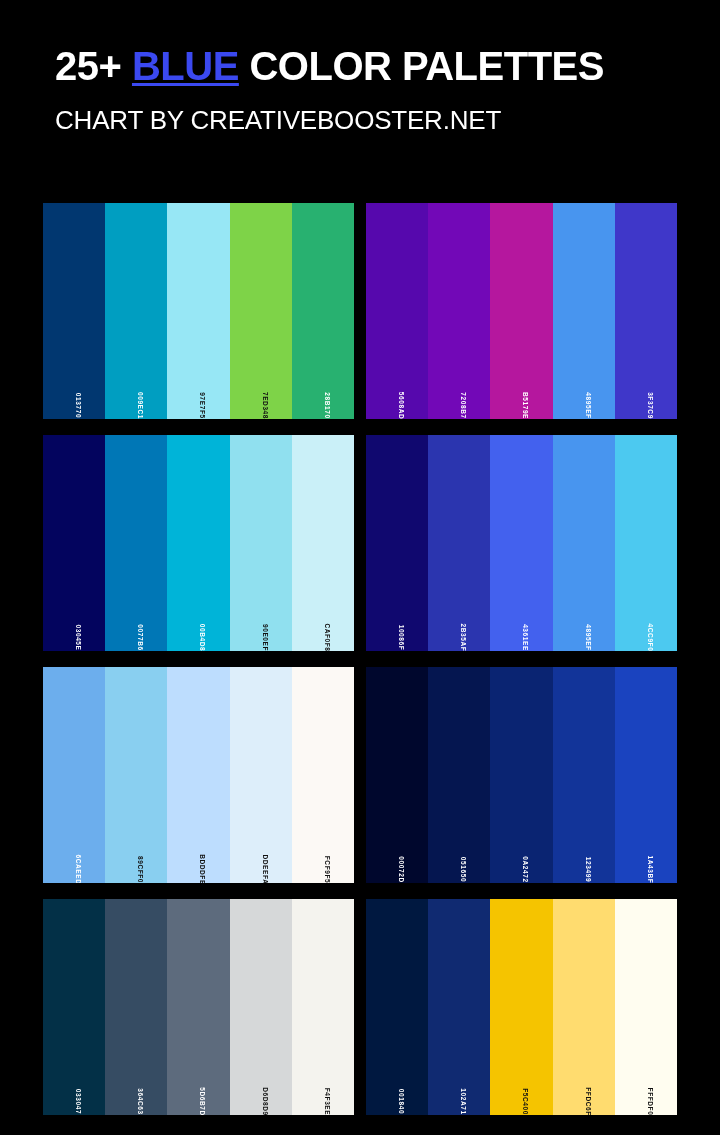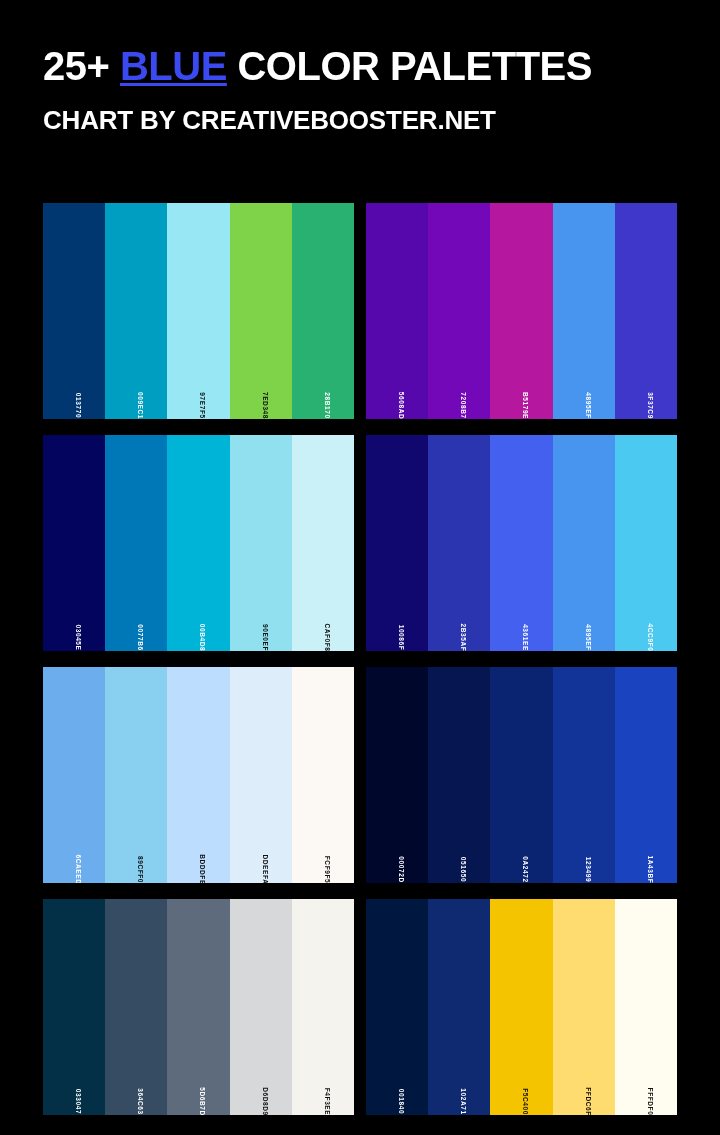--- a/index.html
+++ b/index.html
@@ -19,20 +19,21 @@
   .page {
     width: 720px;
     height: 1135px;
     background: #000000;
     position: relative;
     box-sizing: border-box;
   }
   
   .header {
     padding: 46px 0 0 43px;
+    margin-left: 12px;
   }
   .title {
     font-size: 40px;
     font-weight: 800;
     letter-spacing: -0.5px;
     color: #ffffff;
     line-height: 1.0;
     white-space: nowrap;
     font-family: "Liberation Sans", sans-serif;
     margin: 0;
@@ -42,21 +43,21 @@
     display: inline;
   }
   .title .t-blue {
     color: #3b49f0;
     text-decoration: underline;
     text-decoration-thickness: 3px;
     text-underline-offset: 3px;
   }
   .subtitle {
     font-size: 26px;
-    font-weight: 700;
+    font-weight: 400;
     color: #ffffff;
     letter-spacing: -0.2px;
     line-height: 1.0;
     margin: 21px 0 0 0;
     white-space: nowrap;
     text-transform: uppercase;
   }
   
   .grid {
     position: absolute;

